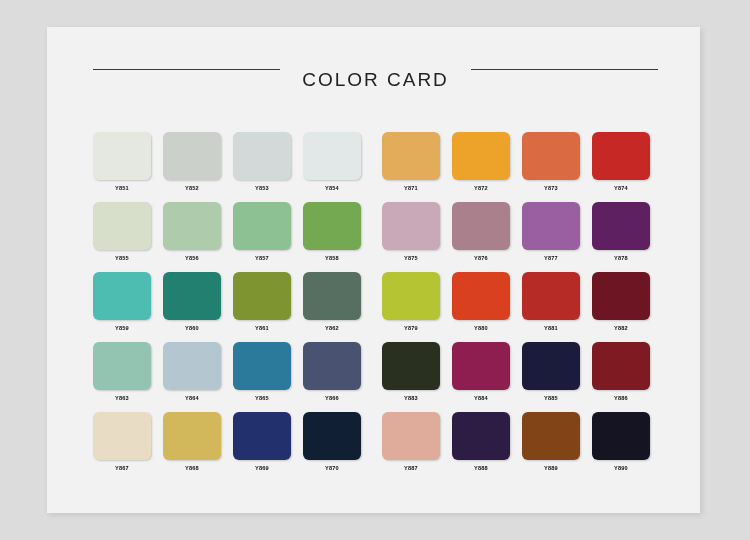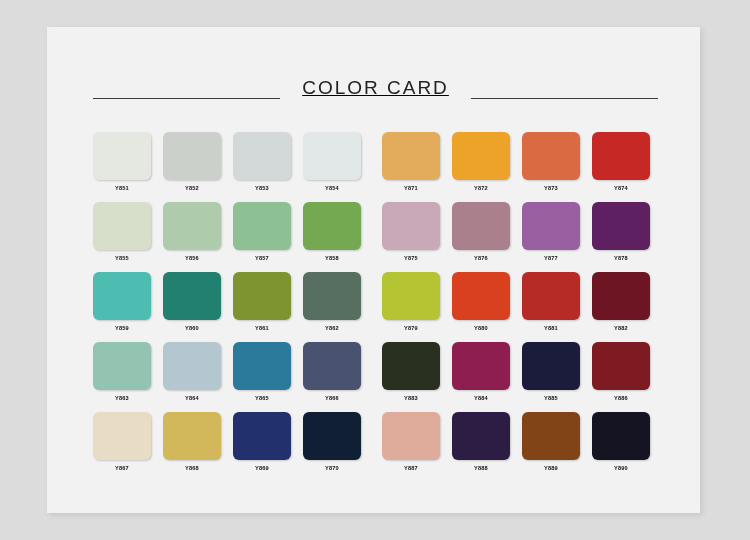--- a/index.html
+++ b/index.html
@@ -27,23 +27,22 @@
     background: #f2f2f2;
     box-shadow: 2px 2px 6px rgba(0,0,0,0.10);
   }
   .title-row {
     position: absolute;
     left: 46px;
     top: 42px;
     width: 565px;
     height: 30px;
     display: flex;
-    align-items: flex-end;
+    align-items: flex-start;
     justify-content: center;
-    text-decoration: underline;
   }
   .title-rule {
     flex: 1 1 auto;
     height: 1px;
     background: #3a3a3a;
   }
   .title-rule.left { margin-right: 22px; }
   .title-rule.right { margin-left: 22px; }
   .title-text {
     font-size: 19px;

